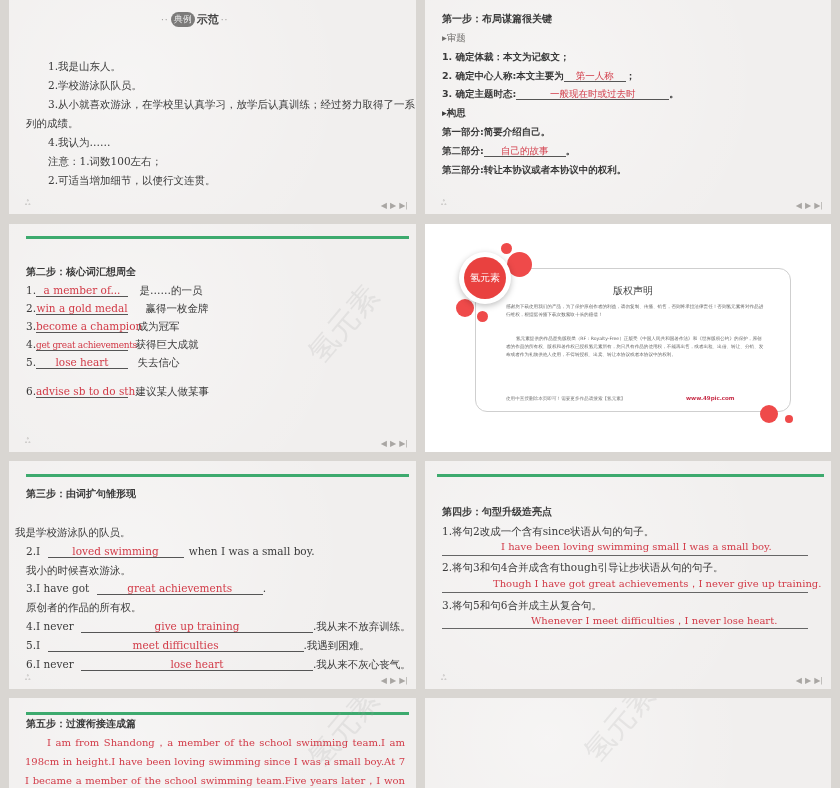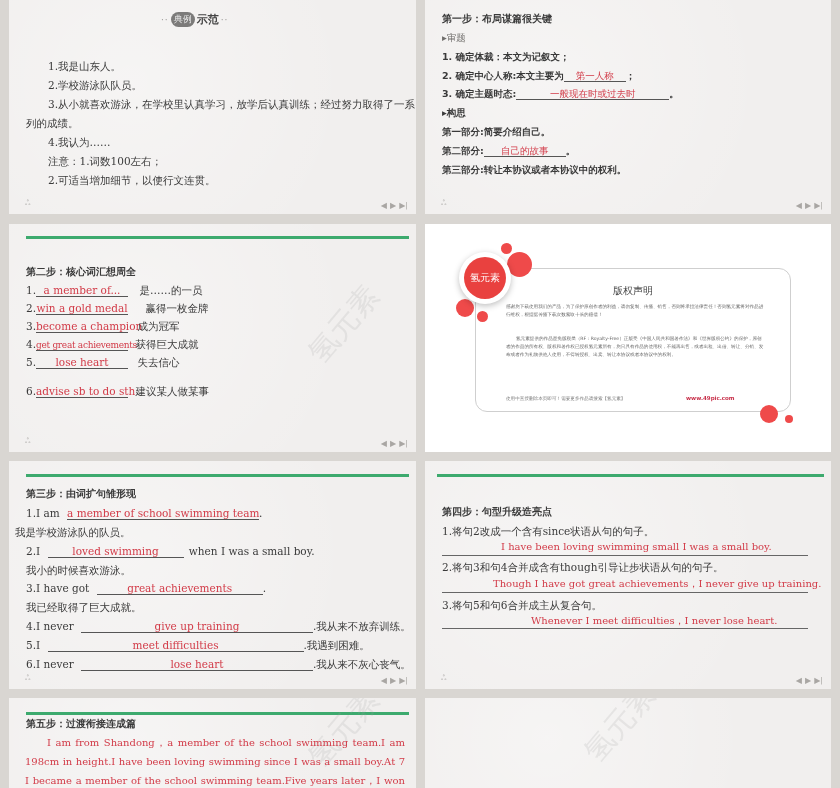--- a/index.html
+++ b/index.html
@@ -166,38 +166,34 @@
     <div class="logo-inner">氢元素</div>
   </div>
   <div class="circle" style="left:335px;top:181px;width:18px;height:18px;"></div>
   <div class="circle" style="left:360px;top:191px;width:8px;height:8px;"></div>
 </div>
 
 <div class="slide s-left r3">
   <div class="green-line" style="top:13px;"></div>
   <div class="txt sans bold" style="left:17px;top:28px;font-size:10px;">第三步：由词扩句雏形现</div>
 
-  <div class="txt" style="left:17px;top:47px;">
-    <span>1.I am</span>
-    <span class="uline" style="width:192px;margin-left:4px;">a member of school swimming  team</span><span>.</span>
-  </div>
   <div class="txt" style="left:6px;top:66px;">我是学校游泳队的队员。</div>
 
   <div class="txt" style="left:17px;top:85px;">
     <span>2.I</span>
     <span class="uline" style="width:136px;margin-left:4px;">loved swimming</span>
     <span style="margin-left:2px;">when I was a small boy.</span>
   </div>
   <div class="txt" style="left:17px;top:104px;">我小的时候喜欢游泳。</div>
 
   <div class="txt" style="left:17px;top:122px;">
     <span>3.I have got</span>
     <span class="uline" style="width:166px;margin-left:4px;">great achievements</span><span>.</span>
   </div>
-  <div class="txt" style="left:17px;top:141px;">我已经取得了巨大成就。</div>
+  <div class="txt" style="left:17px;top:141px;">原创者的作品的所有权。</div>
 
   <div class="txt" style="left:17px;top:160px;">
     <span>4.I never</span>
     <span class="uline" style="width:232px;margin-left:4px;">give up training</span><span>.我从来不放弃训练。</span>
   </div>
   <div class="txt" style="left:17px;top:179px;">
     <span>5.I</span>
     <span class="uline" style="width:256px;margin-left:4px;">meet difficulties</span><span>.我遇到困难。</span>
   </div>
   <div class="txt" style="left:17px;top:198px;">

